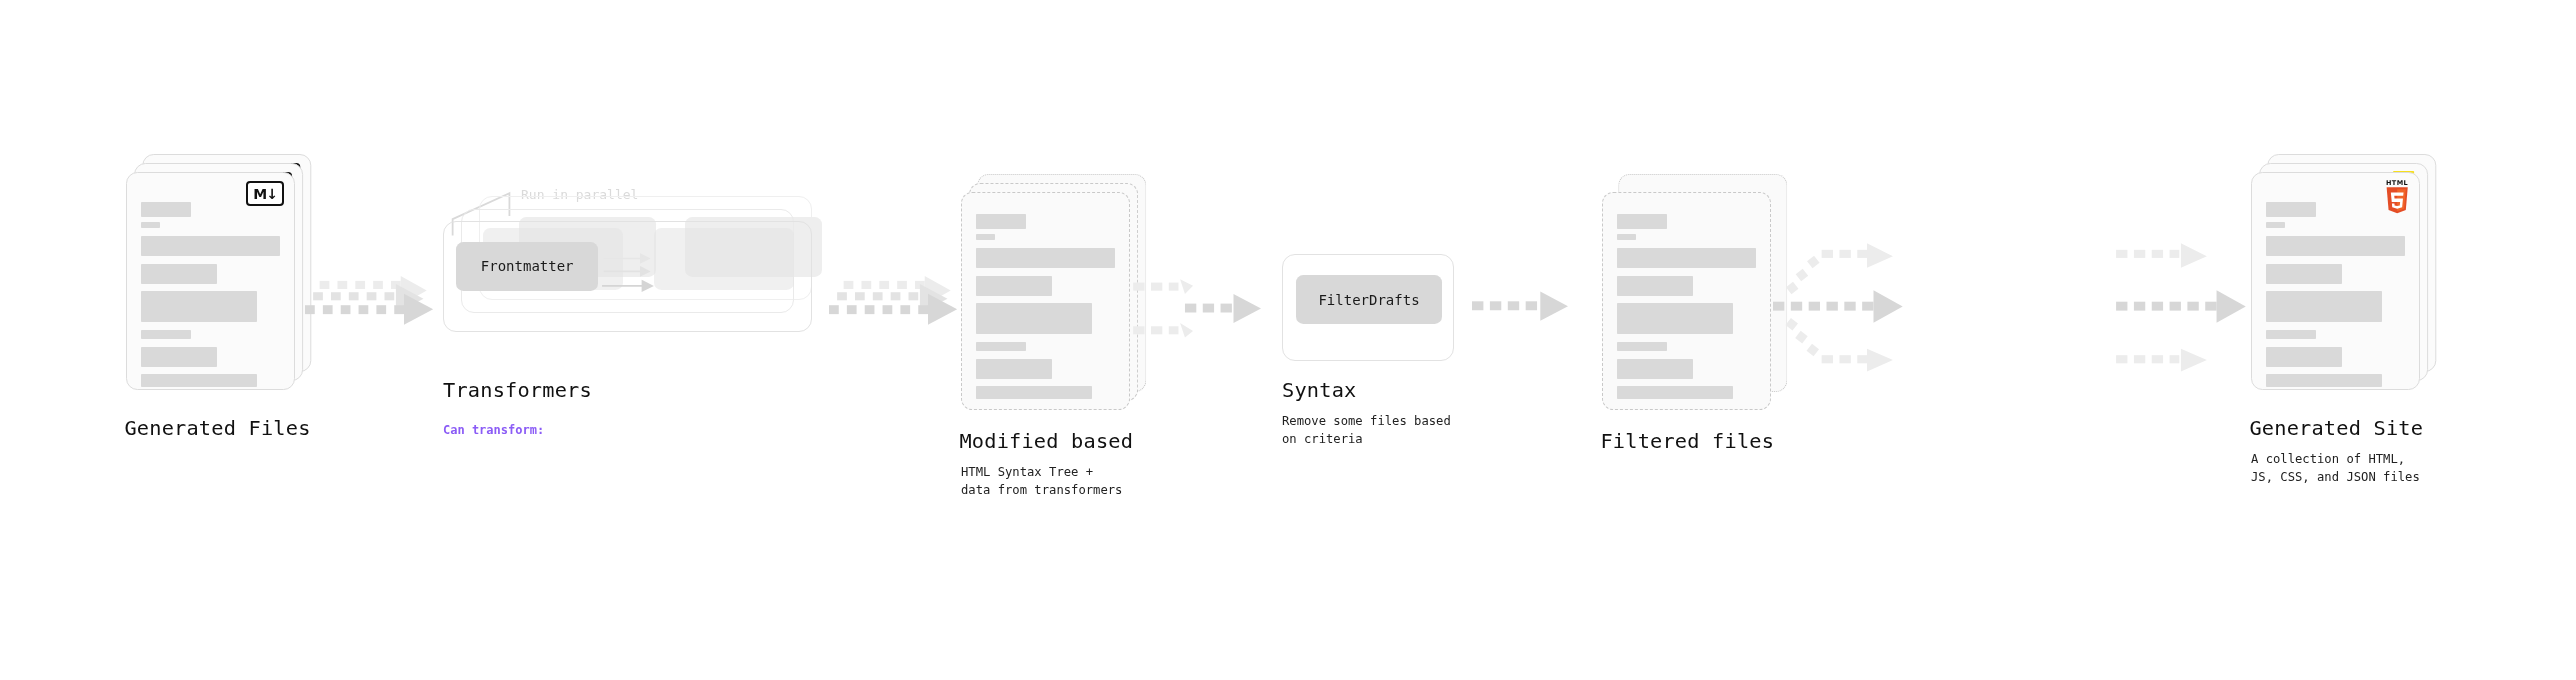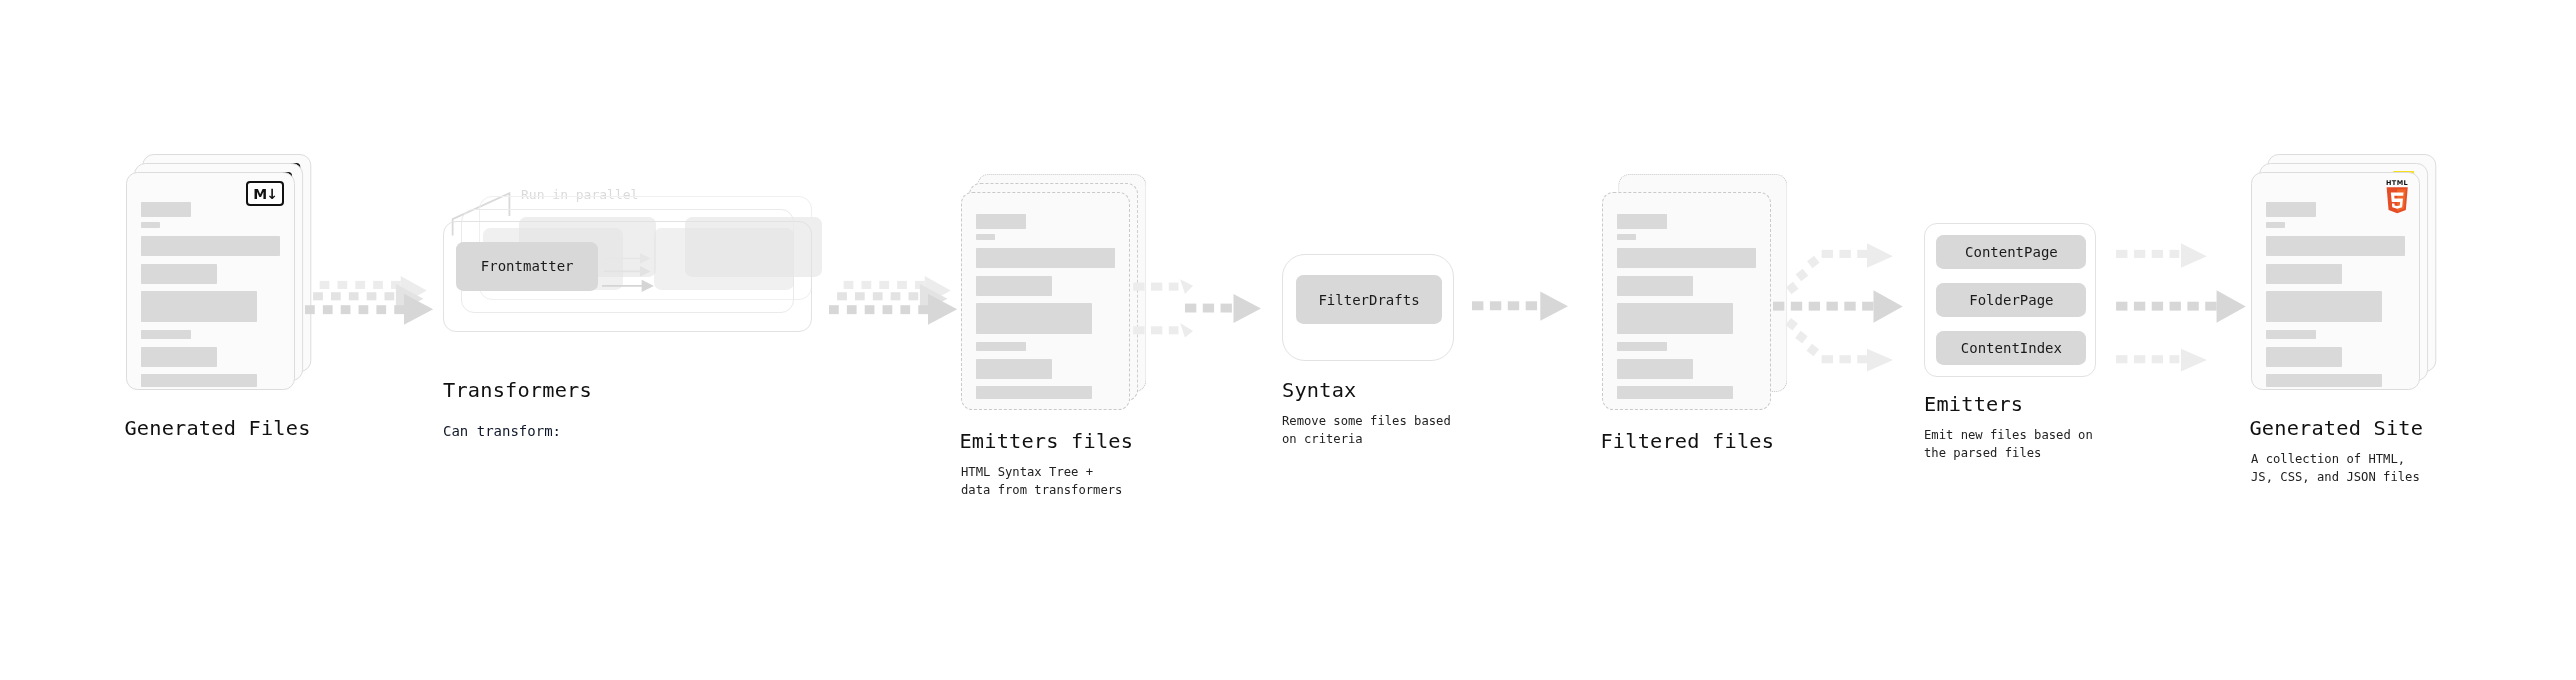--- a/index.html
+++ b/index.html
@@ -56,21 +56,21 @@
     box-sizing:border-box;background:#d8d8d8;border-radius:7.3px;
     display:flex;align-items:center;justify-content:center;
     font-size:14px;color:#1a1a1a;white-space:nowrap;
   }
   .chip.ghost1{background:#e4e4e4;}
   .chip.ghost2{background:#eeeeee;}
 
   
   .title{font-size:20.3px;color:#111;letter-spacing:0.2px;white-space:nowrap;}
   .sub{font-size:12.2px;color:#222;line-height:1.5;white-space:pre;}
-  .subhead{font-size:14px;color:#0f172a;line-height:1.5;}
+  .subhead{font-size:12px;color:#8b5cf6;line-height:1.5;font-weight:bold;}
   .bullets{margin:0;padding:0 0 0 11.4px;list-style:none;font-size:12.2px;line-height:1.55;}
   .bullets li:before{content:"\2022";margin-right:6.5px;}
 
   .parallel-label{font-size:13px;color:#dadada;white-space:nowrap;}
   svg{display:block;overflow:visible;}
 </style>
 </head>
 <body>
 
 <div class="canvas">
@@ -225,21 +225,21 @@
           <div class="bar" style="width:100%;height:20.3px;margin-bottom:7.3px;"></div>
           <div class="bar" style="width:76px;height:20.3px;margin-bottom:7.3px;"></div>
           <div class="bar" style="width:116px;height:31px;margin-bottom:7.3px;"></div>
           <div class="bar" style="width:50px;height:9.8px;margin-bottom:8.1px;"></div>
           <div class="bar" style="width:76px;height:19.5px;margin-bottom:7.3px;"></div>
           <div class="bar" style="width:116px;height:13px;"></div>
         </div>
       </div>
     </div>
 
-    <div class="title" style="position:absolute;left:-1.6px;top:237px;">Emitters files</div>
+    <div class="title" style="position:absolute;left:-1.6px;top:237px;">Modified based</div>
     <div class="sub" style="position:absolute;left:0px;top:271px;">HTML Syntax Tree +
 data from transformers</div>
   </div>
 
   <div class="stage" style="left:1133px;top:268px;">
     <svg width="146" height="89" viewBox="0 0 180 110">
       <g fill="#ececec">
         <rect x="0" y="18" width="14" height="10"></rect>
           <rect x="22" y="18" width="14" height="10"></rect>
         <rect x="44" y="18" width="12" height="10"></rect>
@@ -252,21 +252,21 @@
       <g fill="#d7d7d7">
         <rect x="64" y="44" width="14" height="11"></rect>
           <rect x="86" y="44" width="14" height="11"></rect>
         <rect x="108" y="44" width="14" height="11"></rect>
         <path d="M124 32 L158 50 L124 68 Z"></path>
       </g>
     </svg>
   </div>
 
   <div class="stage" style="left:1282px;top:254px;">
-    <div class="gbox" style="position:relative;left:0;top:0;width:172px;height:107px;border-color:#e2e2e2;border-radius:23px;">
+    <div class="gbox" style="position:relative;left:0;top:0;width:172px;height:107px;border-color:#e2e2e2;">
       <div class="chip" style="position:absolute;left:13px;top:20.3px;width:146px;height:49px;">
         <span>FilterDrafts</span>
       </div>
     </div>
     <div class="title" style="position:absolute;left:0px;top:124px;">Syntax</div>
     <div class="sub" style="position:absolute;left:0px;top:158px;">Remove some files based
 on criteria</div>
   </div>
 
   <div class="stage" style="left:1472px;top:289px;">
@@ -325,36 +325,20 @@
           <rect x="22" y="86" width="14" height="11"></rect>
         <rect x="44" y="86" width="14" height="11"></rect>
           <rect x="66" y="86" width="14" height="11"></rect>
         <rect x="88" y="86" width="14" height="11"></rect>
           <rect x="110" y="86" width="14" height="11"></rect>
         <path d="M124 72 L160 92 L124 112 Z"></path>
       </g>
     </svg>
   </div>
 
-  <div class="stage" style="left:1924px;top:223px;">
-    <div class="gbox" style="position:relative;left:0;top:0;width:172px;height:154px;border-color:#e2e2e2;">
-      <div class="chip" style="position:absolute;left:11.4px;top:11.4px;width:150px;height:34px;">
-        <span>ContentPage</span>
-      </div>
-      <div class="chip" style="position:absolute;left:11.4px;top:59px;width:150px;height:34px;">
-        <span>FolderPage</span>
-      </div>
-      <div class="chip" style="position:absolute;left:11.4px;top:107px;width:150px;height:34px;">
-        <span>ContentIndex</span>
-      </div>
-    </div>
-    <div class="title" style="position:absolute;left:0px;top:169px;">Emitters</div>
-    <div class="sub" style="position:absolute;left:0px;top:203px;">Emit new files based on
-the parsed files</div>
-  </div>
 
   <div class="stage" style="left:2116px;top:232px;">
     <svg width="142" height="154" viewBox="0 0 175 190">
       <g fill="#ececec">
         <rect x="0" y="22" width="14" height="10"></rect>
           <rect x="22" y="22" width="14" height="10"></rect>
         <rect x="44" y="22" width="14" height="10"></rect>
           <rect x="66" y="22" width="12" height="10"></rect>
         <path d="M80 14 L112 30 L80 44 Z"></path>
         <rect x="0" y="152" width="14" height="10"></rect>

